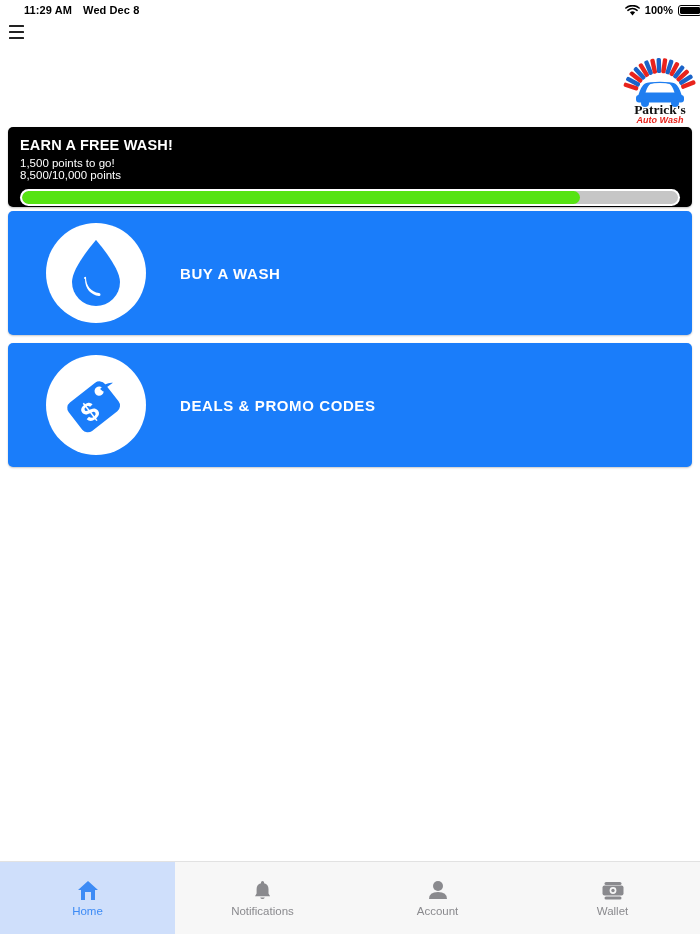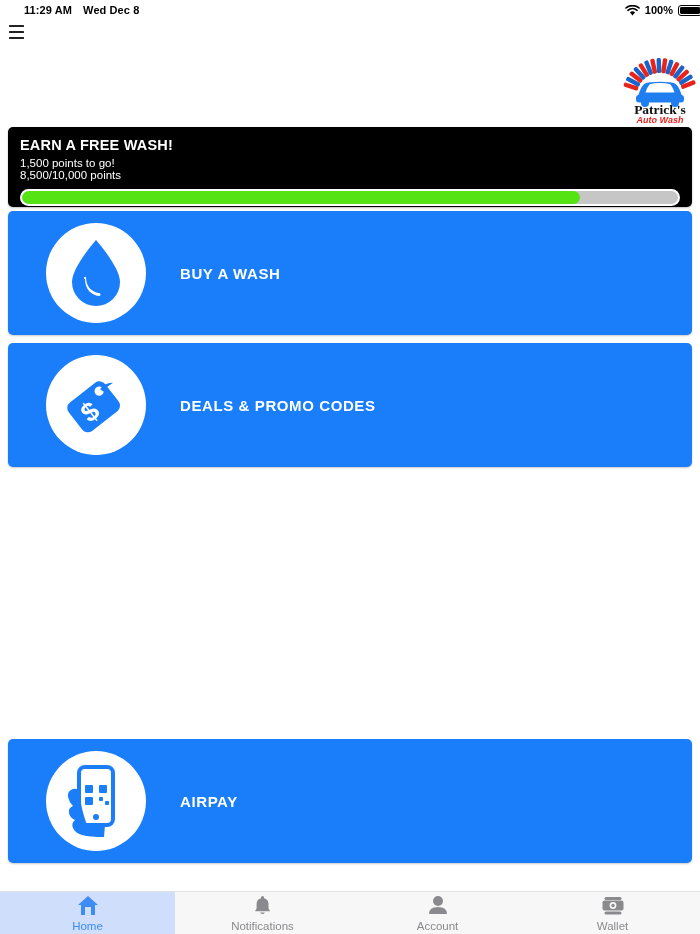--- a/index.html
+++ b/index.html
@@ -95,21 +95,21 @@
     flex: none;
   }
   .card-icon svg { display: block; }
   .card-label {
     margin-left: 34px; color: #ffffff;
     font-size: 15px; font-weight: bold; letter-spacing: .6px;
   }
 
   
   .tabbar {
-    position: absolute; left: 0; bottom: 0; width: 700px; height: 43px;
+    position: absolute; left: 0; bottom: 0; width: 700px; height: 73px;
     background: #f7f7f7; border-top: 1px solid #e2e2e2;
     display: flex;
   }
   .tab {
     flex: 1; display: flex; flex-direction: column;
     align-items: center; justify-content: center; gap: 4px;
     cursor: pointer;
   }
   .tab.active { background: #cfdffb; }
   .tab-icon { height: 22px; display: flex; align-items: center; justify-content: center; }
@@ -248,37 +248,20 @@
           <path d="M50 27 q9 -2 14 3 q-7 -1 -13 1 Z" fill="#1a7dfa"></path>
           <text x="28" y="48" text-anchor="middle" font-family="Liberation Sans, sans-serif" font-size="27" font-weight="bold" fill="#ffffff">$</text>
         </g>
       </svg>
     </div>
     <div class="card-label">DEALS &amp; PROMO CODES</div>
   </div>
 
 
 
-  <div class="card" style="top:739px">
-    <div class="card-icon">
-      <svg width="66" height="76" viewBox="0 0 66 76">
-        <rect x="16" y="4" width="34" height="58" rx="6" fill="none" stroke="#1a7dfa" stroke-width="4"></rect>
-        <circle cx="33" cy="54" r="3" fill="#1a7dfa"></circle>
-        <g fill="#1a7dfa">
-          <rect x="22" y="22" width="8" height="8" rx="1"></rect>
-          <rect x="36" y="22" width="8" height="8" rx="1"></rect>
-          <rect x="22" y="34" width="8" height="8" rx="1"></rect>
-          <rect x="36" y="34" width="4" height="4" rx="1"></rect>
-          <rect x="42" y="38" width="4" height="4" rx="1"></rect>
-        </g>
-        <path d="M10 26 q-6 2 -5 8 q1 5 5 9 q-5 2 -4 7 q1 5 6 7 q-4 3 -2 8 q2 5 9 7 q8 2 22 2 L42 62 L24 62 q-5 -14 -6 -22 q-1 -8 -2 -12 q-2 -3 -6 -2 Z" fill="#1a7dfa"></path>
-      </svg>
-    </div>
-    <div class="card-label">AIRPAY</div>
-  </div>
 
   <div class="tabbar">
 
     <div class="tab active">
       <span class="tab-icon">
         <svg width="22" height="21" viewBox="0 0 22 21">
           <path d="M11 1 L1 10 h3 v10 h14 V10 h3 Z" fill="#3d8bf5"></path>
           <rect x="8" y="12" width="6" height="8" fill="#cfdffb"></rect>
         </svg>
       </span>

